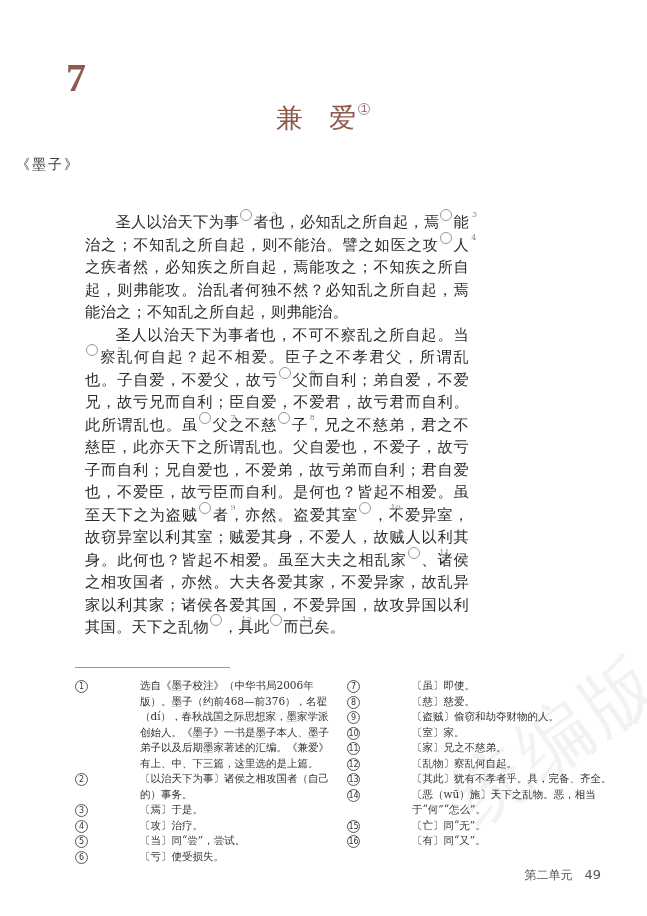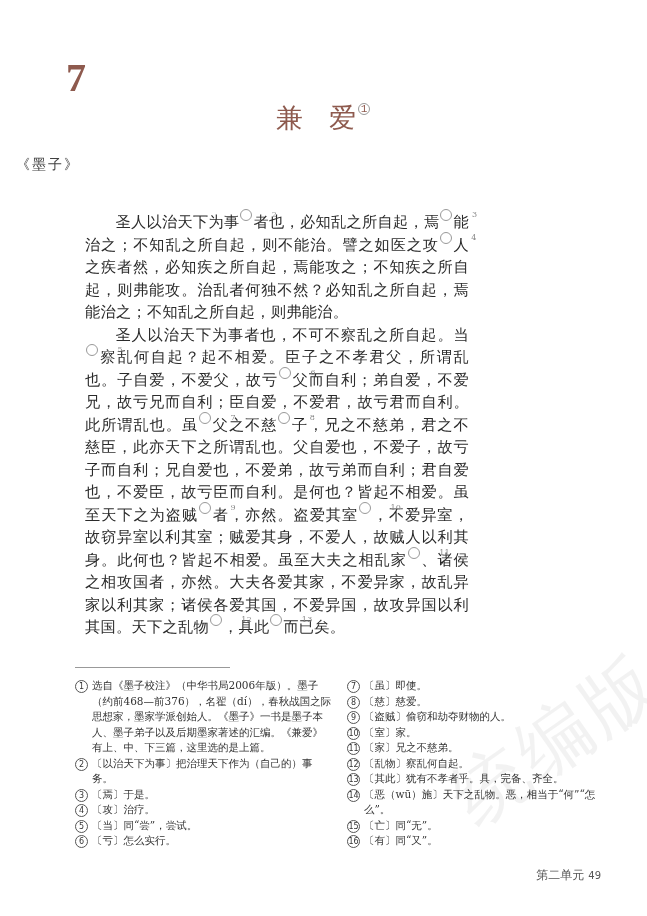--- a/index.html
+++ b/index.html
@@ -42,31 +42,31 @@
       position: absolute; font-size: 10.5px; line-height: 15.5px; color: #333;
     }
     .notes.left { left: 75px; top: 678px; width: 258px; }
     .notes.right { left: 347px; top: 678px; width: 270px; }
     .note { display: flex; align-items: flex-start; }
     .note .num {
       flex: 0 0 auto; display: inline-block; width: 11px; height: 11px; line-height: 11px;
       font-size: 8px; text-align: center; border: 0.8px solid #555; border-radius: 50%;
       margin-right: 4px; margin-top: 2px; font-family: "DejaVu Sans", sans-serif;
     }
-    .note .txt { flex: 1 1 auto; }
+    .note .txt { flex: 1 1 auto; margin-left: 48px; }
     .watermark {
       position: absolute; left: 440px; top: 690px; transform: rotate(-35deg);
       font-size: 74px; color: rgba(0,0,0,0.05); letter-spacing: 4px; white-space: nowrap;
       pointer-events: none; font-family: "DejaVu Serif", serif;
     }
     .footer {
       position: absolute; right: 46px; top: 867px; font-size: 12px; color: #555;
       font-family: "DejaVu Sans", "Liberation Sans", sans-serif;
     }
-    .footer .pg { margin-left: 4px; font-size: 10px; }
+    .footer .pg { margin-left: 12px; font-size: 13px; }
   </style>
 </head>
 <body>
 
 <div class="lesson-num">7</div>
 
 <div class="title">
   <span class="t1">兼</span><span>爱</span><sup class="fn-mark">1</sup>
 </div>
 
@@ -79,37 +79,37 @@
 
 <div class="rule"></div>
 
 <div class="notes left" id="notes-left">
     <div class="note">
       <span class="num">1</span>
       <span class="txt">选自《墨子校注》（中华书局2006年版）。墨子（约前468—前376），名翟（dí），春秋战国之际思想家，墨家学派创始人。《墨子》一书是墨子本人、墨子弟子以及后期墨家著述的汇编。《兼爱》有上、中、下三篇，这里选的是上篇。</span>
     </div>
     <div class="note">
       <span class="num">2</span>
-      <span class="txt">〔以治天下为事〕把治理天下作为（自己的）事务。</span>
+      <span class="txt">〔以治天下为事〕诸侯之相攻国者（自己的）事务。</span>
     </div>
     <div class="note">
       <span class="num">3</span>
       <span class="txt">〔焉〕于是。</span>
     </div>
     <div class="note">
       <span class="num">4</span>
       <span class="txt">〔攻〕治疗。</span>
     </div>
     <div class="note">
       <span class="num">5</span>
       <span class="txt">〔当〕同“尝”，尝试。</span>
     </div>
     <div class="note">
       <span class="num">6</span>
-      <span class="txt">〔亏〕怎么实行。</span>
+      <span class="txt">〔亏〕使受损失。</span>
     </div>
   </div>
 <div class="notes right" id="notes-right">
     <div class="note">
       <span class="num">7</span>
       <span class="txt">〔虽〕即使。</span>
     </div>
     <div class="note">
       <span class="num">8</span>
       <span class="txt">〔慈〕慈爱。</span>

